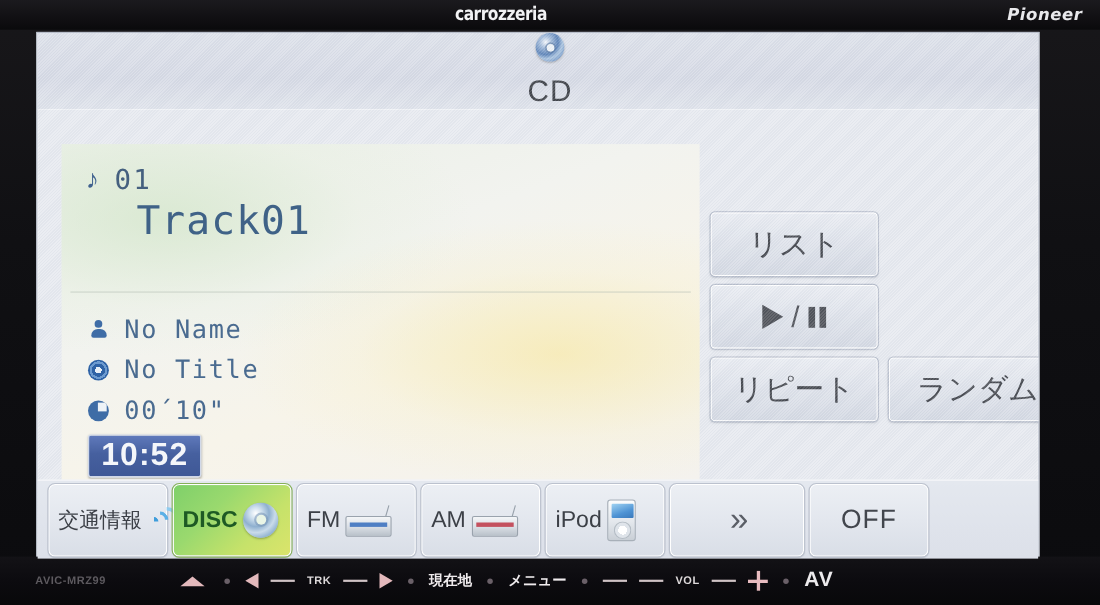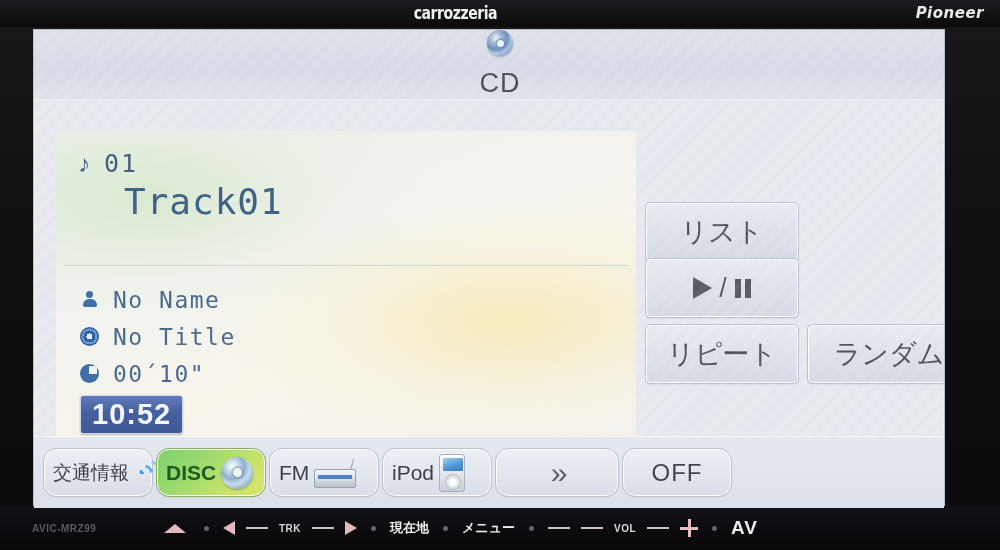--- a/index.html
+++ b/index.html
@@ -198,44 +198,44 @@
   .btn {
     background: linear-gradient(180deg,#e9ecf2 0%,#dfe3eb 45%,#d4d9e3 100%);
     border:1px solid #ffffff;
     outline:1px solid #b5bcca;
     border-radius:4px;
     display:flex; align-items:center; justify-content:center;
     color:#41444b;
     box-shadow: 0 1px 2px rgba(120,128,142,.35);
     position: relative;
   }
-  .btn-list { position:absolute; left:0; top:62px; width:152px; height:58px; font-size:27px;margin-top:10px; }
+  .btn-list { position:absolute; left:0; top:62px; width:152px; height:58px; font-size:27px; }
   .btn-play { position:absolute; left:0; top:128px; width:152px; height:58px; font-size:26px; letter-spacing:1px;}
   .btn-repeat { position:absolute; left:0; top:194px; width:152px; height:58px; font-size:27px; }
   .btn-random { position:absolute; left:162px; top:194px; width:162px; height:58px; font-size:27px; }
   .play-glyph { display:flex; align-items:center; gap:7px; }
   .pg-tri { width:0;height:0;border-top:11px solid transparent;border-bottom:11px solid transparent;border-left:19px solid #4a4d54;}
   .pg-slash { font-size:27px; color:#4a4d54; line-height:1; }
   .pg-pause { display:flex; gap:4px; }
   .pg-pause i { display:block; width:6px; height:19px; background:#4a4d54; }
 
   
   .source-bar {
     position:absolute; left:0; bottom:0; width:100%; height:72px;
     background: linear-gradient(180deg,#e4e8ef 0%,#dce0e9 100%);
     border-top:1px solid rgba(255,255,255,.8);
     display:flex; align-items:center; padding:0 10px; gap:5px;
     z-index: 3;
   }
   .src-btn {
-    height:47px; flex:0 0 auto;
+    height:66px; flex:0 0 auto;
     background: linear-gradient(180deg,#eceff4 0%,#e3e7ee 50%,#d9dee7 100%);
     border:1px solid #ffffff;
     outline:1px solid #bcc2ce;
-    border-radius:12px;
+    border-radius:6px;
     display:flex; align-items:center; position:relative;
     padding:0 8px; gap:5px;
     box-shadow:0 1px 1px rgba(120,128,142,.3);
   }
   .src-btn.active {
     background: linear-gradient(135deg,#7fd06a 0%,#9ad96e 35%,#c6e26a 70%,#dbe46b 100%);
     outline:1px solid #86b05a;
   }
   .src-txt { font-size:21px; color:#3c4047; letter-spacing:0px; white-space:nowrap; }
   .src-txt.jp { font-size:19px; }
@@ -415,20 +415,28 @@
 
       <div class="src-btn w-fm">
         <span class="src-txt">FM</span>
         <span class="ic-radio fm">
           <span class="ant"></span>
             <span class="body"></span>
             <span class="band"></span>
         </span>
       </div>
 
+      <div class="src-btn w-am">
+        <span class="src-txt">AM</span>
+        <span class="ic-radio am">
+          <span class="ant"></span>
+            <span class="body"></span>
+            <span class="band"></span>
+        </span>
+      </div>
 
 
       <div class="src-btn w-ipod">
         <span class="src-txt">iPod</span>
         <span class="ic-ipod">
           <span class="disp"></span>
             <span class="wheel"></span>
         </span>
       </div>
 

